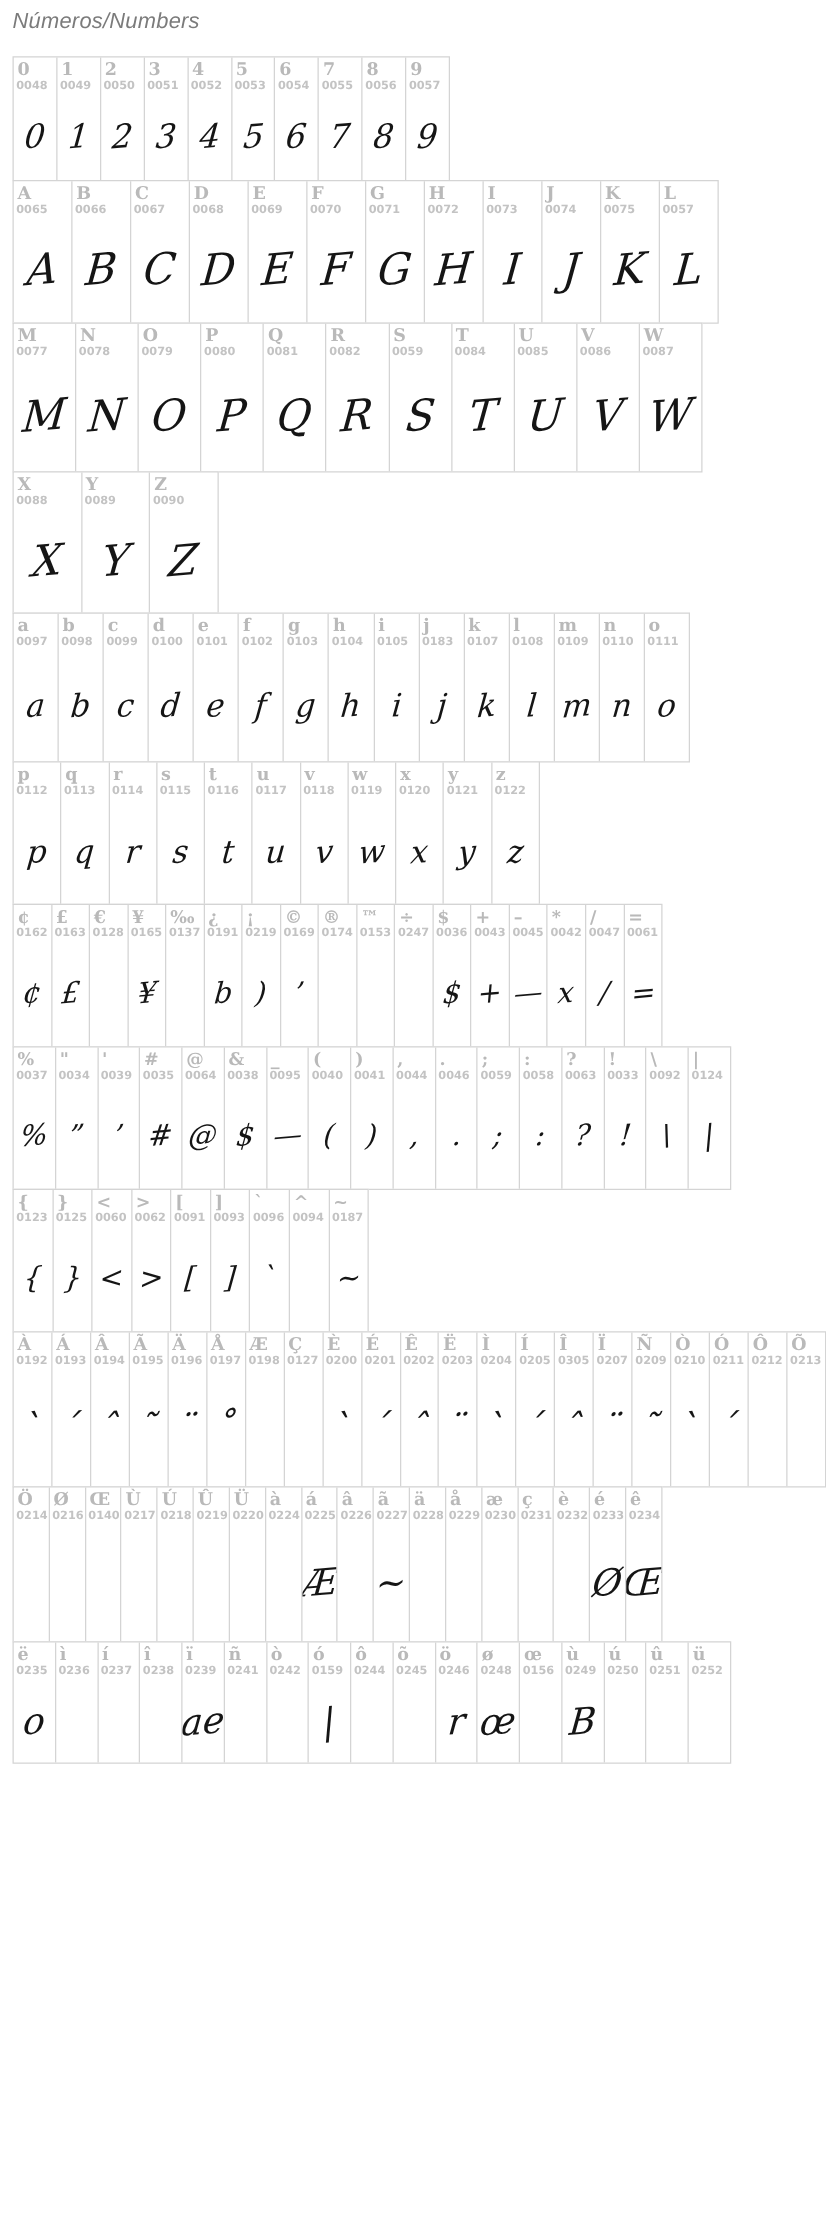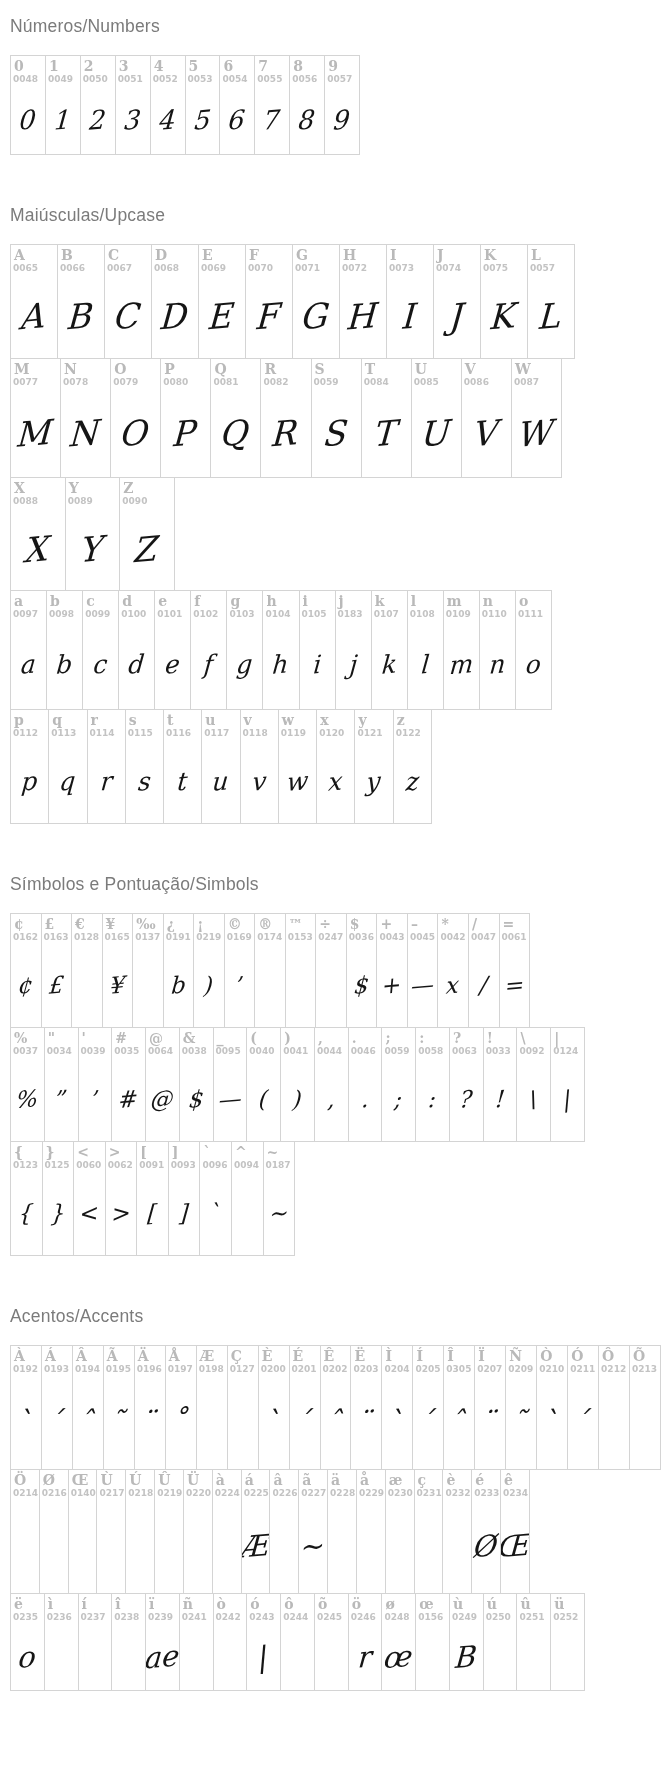--- a/index.html
+++ b/index.html
@@ -5,21 +5,21 @@
   html,body{margin:0;padding:0;}
   body{
     width:661px;height:1770px;overflow:hidden;background:#ffffff;
     font-family:"Liberation Sans",sans-serif;
   }
   #content{padding-left:10px;}
   h2.section-title{
     font-size:17.5px;font-weight:400;color:#7b7b7b;
     margin:50px 0 19px 0;letter-spacing:.2px;
   }
-  .section:first-child h2.section-title{margin-top:16px;}
+  .section:first-child h2.section-title{margin-top:6px;font-style:italic;}
   .row{
     display:flex;border:1px solid #d4d4d4;margin-top:-1px;
     background:#fff;box-sizing:border-box;
   }
   .cell{
     flex:1;display:flex;flex-direction:column;min-width:0;
     border-left:1px solid #d4d4d4;box-sizing:border-box;overflow:hidden;
   }
   .cell:first-child{border-left:none;}
   .chr{
@@ -108,21 +108,20 @@
     <div class="glyph">8</div>
   </div>
         <div class="cell">
     <div class="chr">9</div>
     <div class="code">0057</div>
     <div class="glyph">9</div>
   </div>
       </div>
     </div>
     <div class="section s1">
-    <h2 class="section-title">Maiúsculas/Upcase</h2>
   <div class="row r0">
         <div class="cell">
     <div class="chr">A</div>
     <div class="code">0065</div>
     <div class="glyph">A</div>
   </div>
         <div class="cell">
     <div class="chr">B</div>
     <div class="code">0066</div>
     <div class="glyph">B</div>
@@ -383,21 +382,20 @@
     <div class="glyph">y</div>
   </div>
         <div class="cell">
     <div class="chr">z</div>
     <div class="code">0122</div>
     <div class="glyph">z</div>
   </div>
       </div>
     </div>
     <div class="section s3">
-    <h2 class="section-title">Símbolos e Pontuação/Simbols</h2>
   <div class="row r0">
         <div class="cell">
     <div class="chr">¢</div>
     <div class="code">0162</div>
     <div class="glyph">¢</div>
   </div>
         <div class="cell">
     <div class="chr">£</div>
     <div class="code">0163</div>
     <div class="glyph">£</div>
@@ -607,21 +605,20 @@
     <div class="glyph"></div>
   </div>
         <div class="cell">
     <div class="chr">~</div>
     <div class="code">0187</div>
     <div class="glyph">~</div>
   </div>
       </div>
     </div>
     <div class="section s4">
-    <h2 class="section-title">Acentos/Accents</h2>
   <div class="row r0">
         <div class="cell">
     <div class="chr">À</div>
     <div class="code">0192</div>
     <div class="glyph">`</div>
   </div>
         <div class="cell">
     <div class="chr">Á</div>
     <div class="code">0193</div>
     <div class="glyph">´</div>
@@ -845,21 +842,21 @@
     <div class="code">0241</div>
     <div class="glyph"></div>
   </div>
         <div class="cell">
     <div class="chr">ò</div>
     <div class="code">0242</div>
     <div class="glyph"></div>
   </div>
         <div class="cell">
     <div class="chr">ó</div>
-    <div class="code">0243</div>
+    <div class="code">0159</div>
     <div class="glyph">|</div>
   </div>
         <div class="cell">
     <div class="chr">ô</div>
     <div class="code">0244</div>
     <div class="glyph"></div>
   </div>
         <div class="cell">
     <div class="chr">õ</div>
     <div class="code">0245</div>

